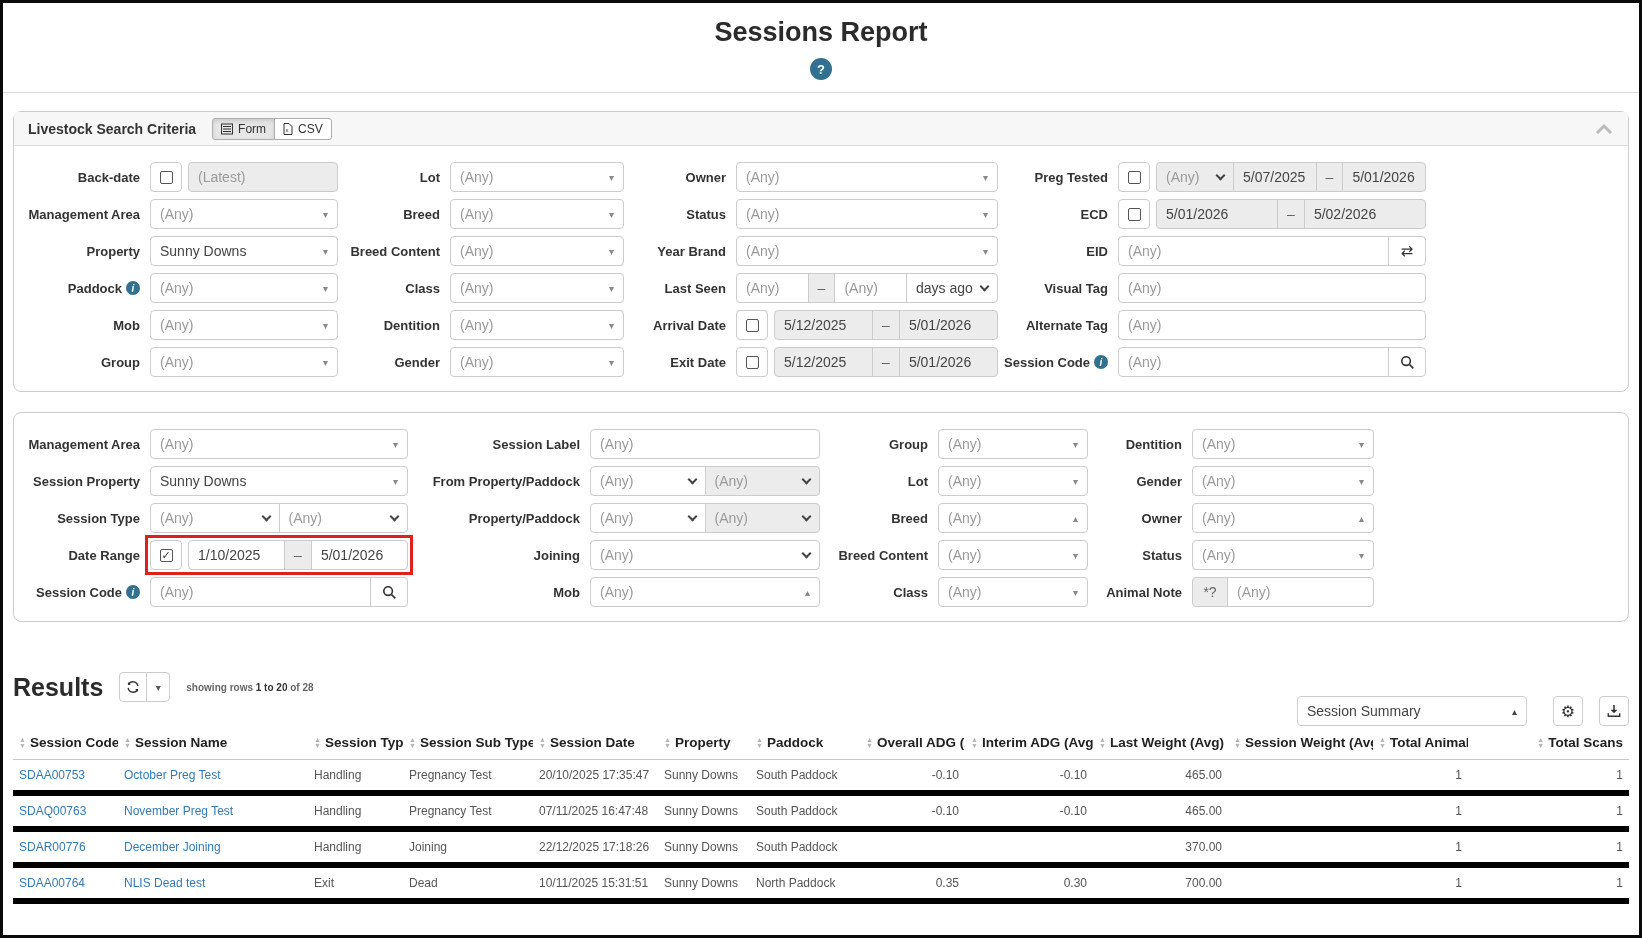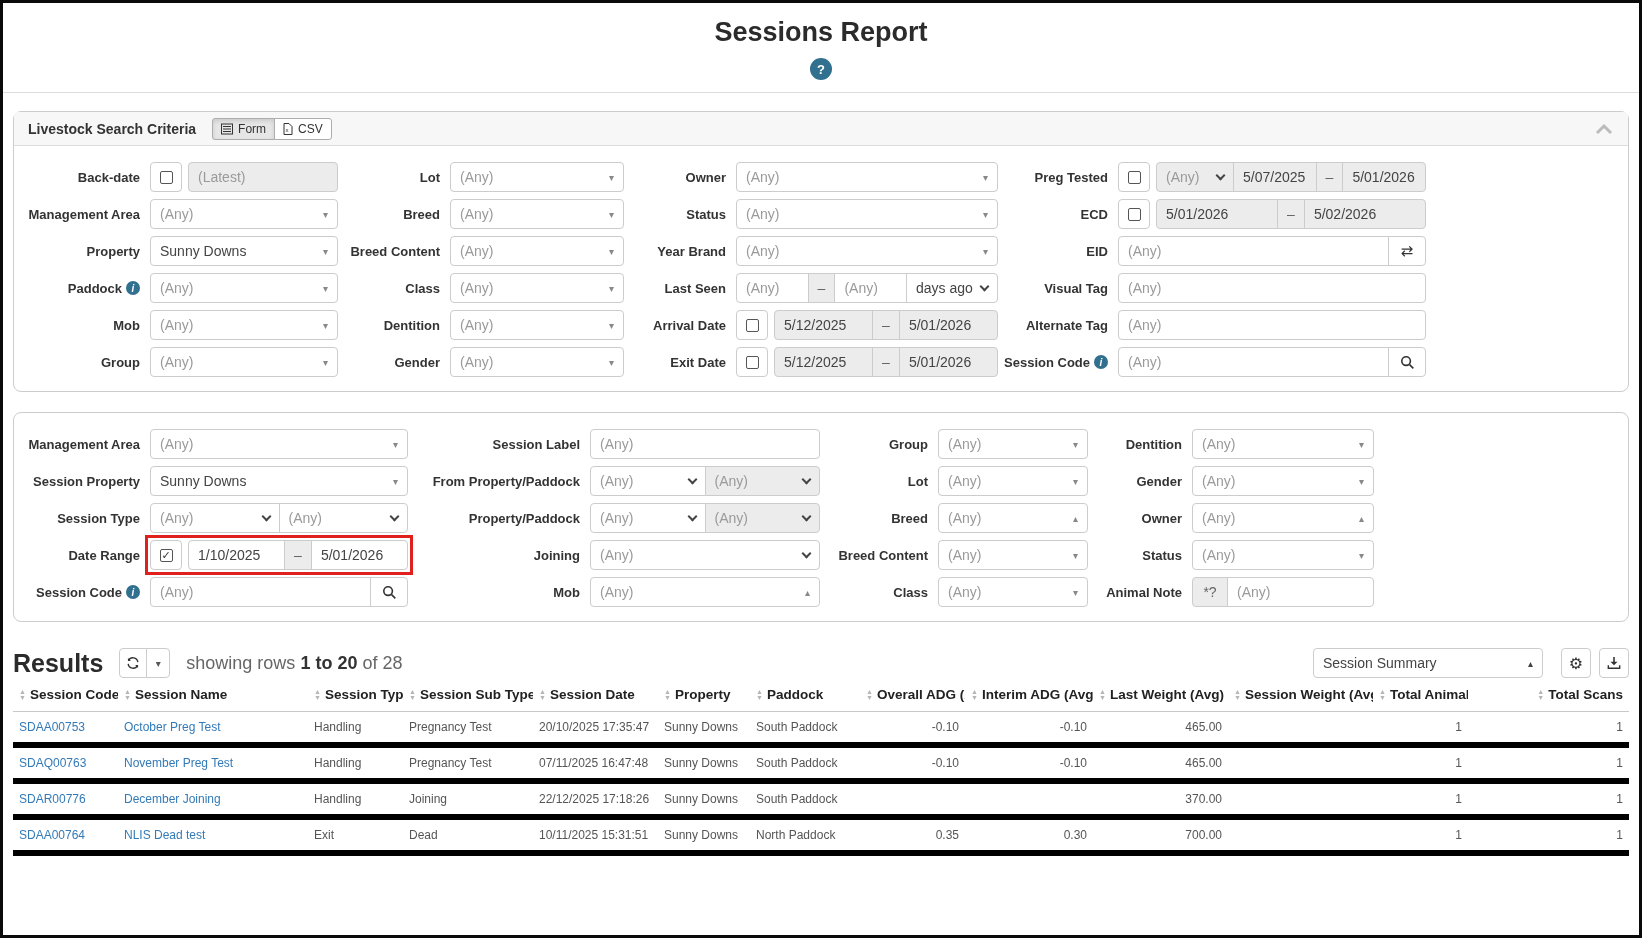--- a/index.html
+++ b/index.html
@@ -61,23 +61,23 @@
   .hl::after { content:""; position:absolute; inset:-5px; border:3px solid var(--red); pointer-events:none; }
 
   
   .results-bar { display:flex; align-items:center; margin:26px 10px 0; }
   .results-title { font-size:25px; font-weight:bold; color:#2b2b2b; }
   .splitbtn { display:flex; margin-left:16px; }
   .sbtn { border:1px solid #ccc; background:#fff; height:30px; display:flex; align-items:center;
     justify-content:center; cursor:pointer; }
   .sbtn.main { width:28px; border-radius:4px 0 0 4px; }
   .sbtn.dd { width:24px; border-radius:0 4px 4px 0; margin-left:-1px; color:#555; font-size:10px; }
-  .showing { margin-left:16px; font-size:18px; color:#666; }
+  .showing { margin-left:16px; font-size:10px; color:#666;font-weight:bold; }
   .showing b { color:#333; }
-  .results-right { margin-left:auto; display:flex; gap:8px; }
+  .results-right { margin-left:auto; display:flex; gap:16px;margin-top:48px; }
   .summary-sel { width:230px; }
   .iconbtn { width:30px; height:30px; border:1px solid #ccc; border-radius:4px; background:#fff;
     display:flex; align-items:center; justify-content:center; cursor:pointer; color:#333; font-size:16px; }
 
   
   .tabs { display:flex; margin:14px 10px 0; border-bottom:1px solid #ddd; }
   .tab { padding:8px 17px; font-size:14px; cursor:pointer; }
   .tab.active { background:#fff; border:1px solid #ddd; border-bottom:1px solid #fff;
     border-radius:4px 4px 0 0; margin-bottom:-1px; color:#555; }
   .tab.inactive { color:var(--link); }

